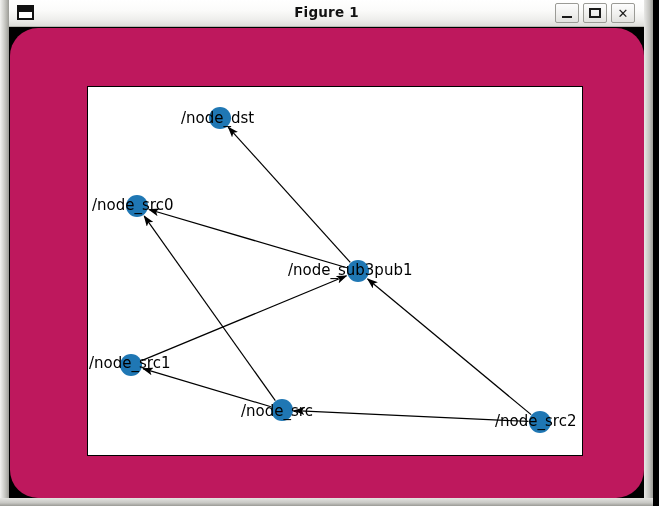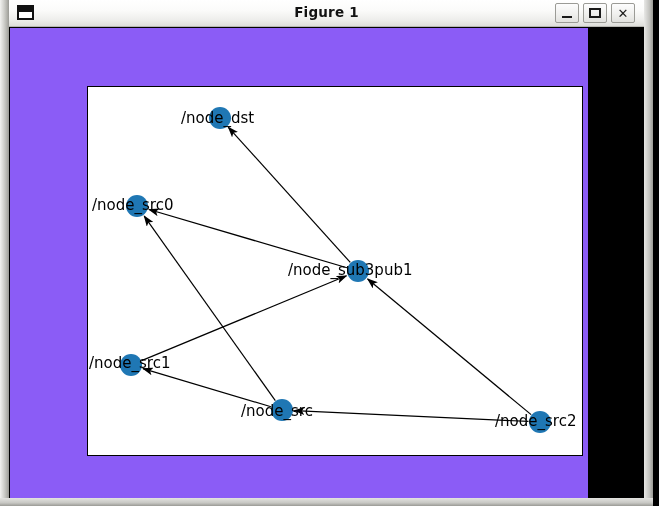--- a/index.html
+++ b/index.html
@@ -119,23 +119,24 @@
     font-weight: bold;
     color: #1a1a1a;
     font-family: "DejaVu Sans", sans-serif;
     line-height: 1;
   }
 
   
   .figure-canvas {
     position: absolute;
     left: 10px; top: 28px;
-    width: 578px;
+    width: 634px;
     height: 470px;
-    background: #8b5cf6;
+    background: #be185d;
+    border-radius: 28px;
   }
   .axes-frame {
     position: absolute;
     left: 77px; top: 58px;
     width: 496px;
     height: 370px;
     border: 1.3px solid #000000;
     box-sizing: border-box;
     background: #ffffff;
   }

